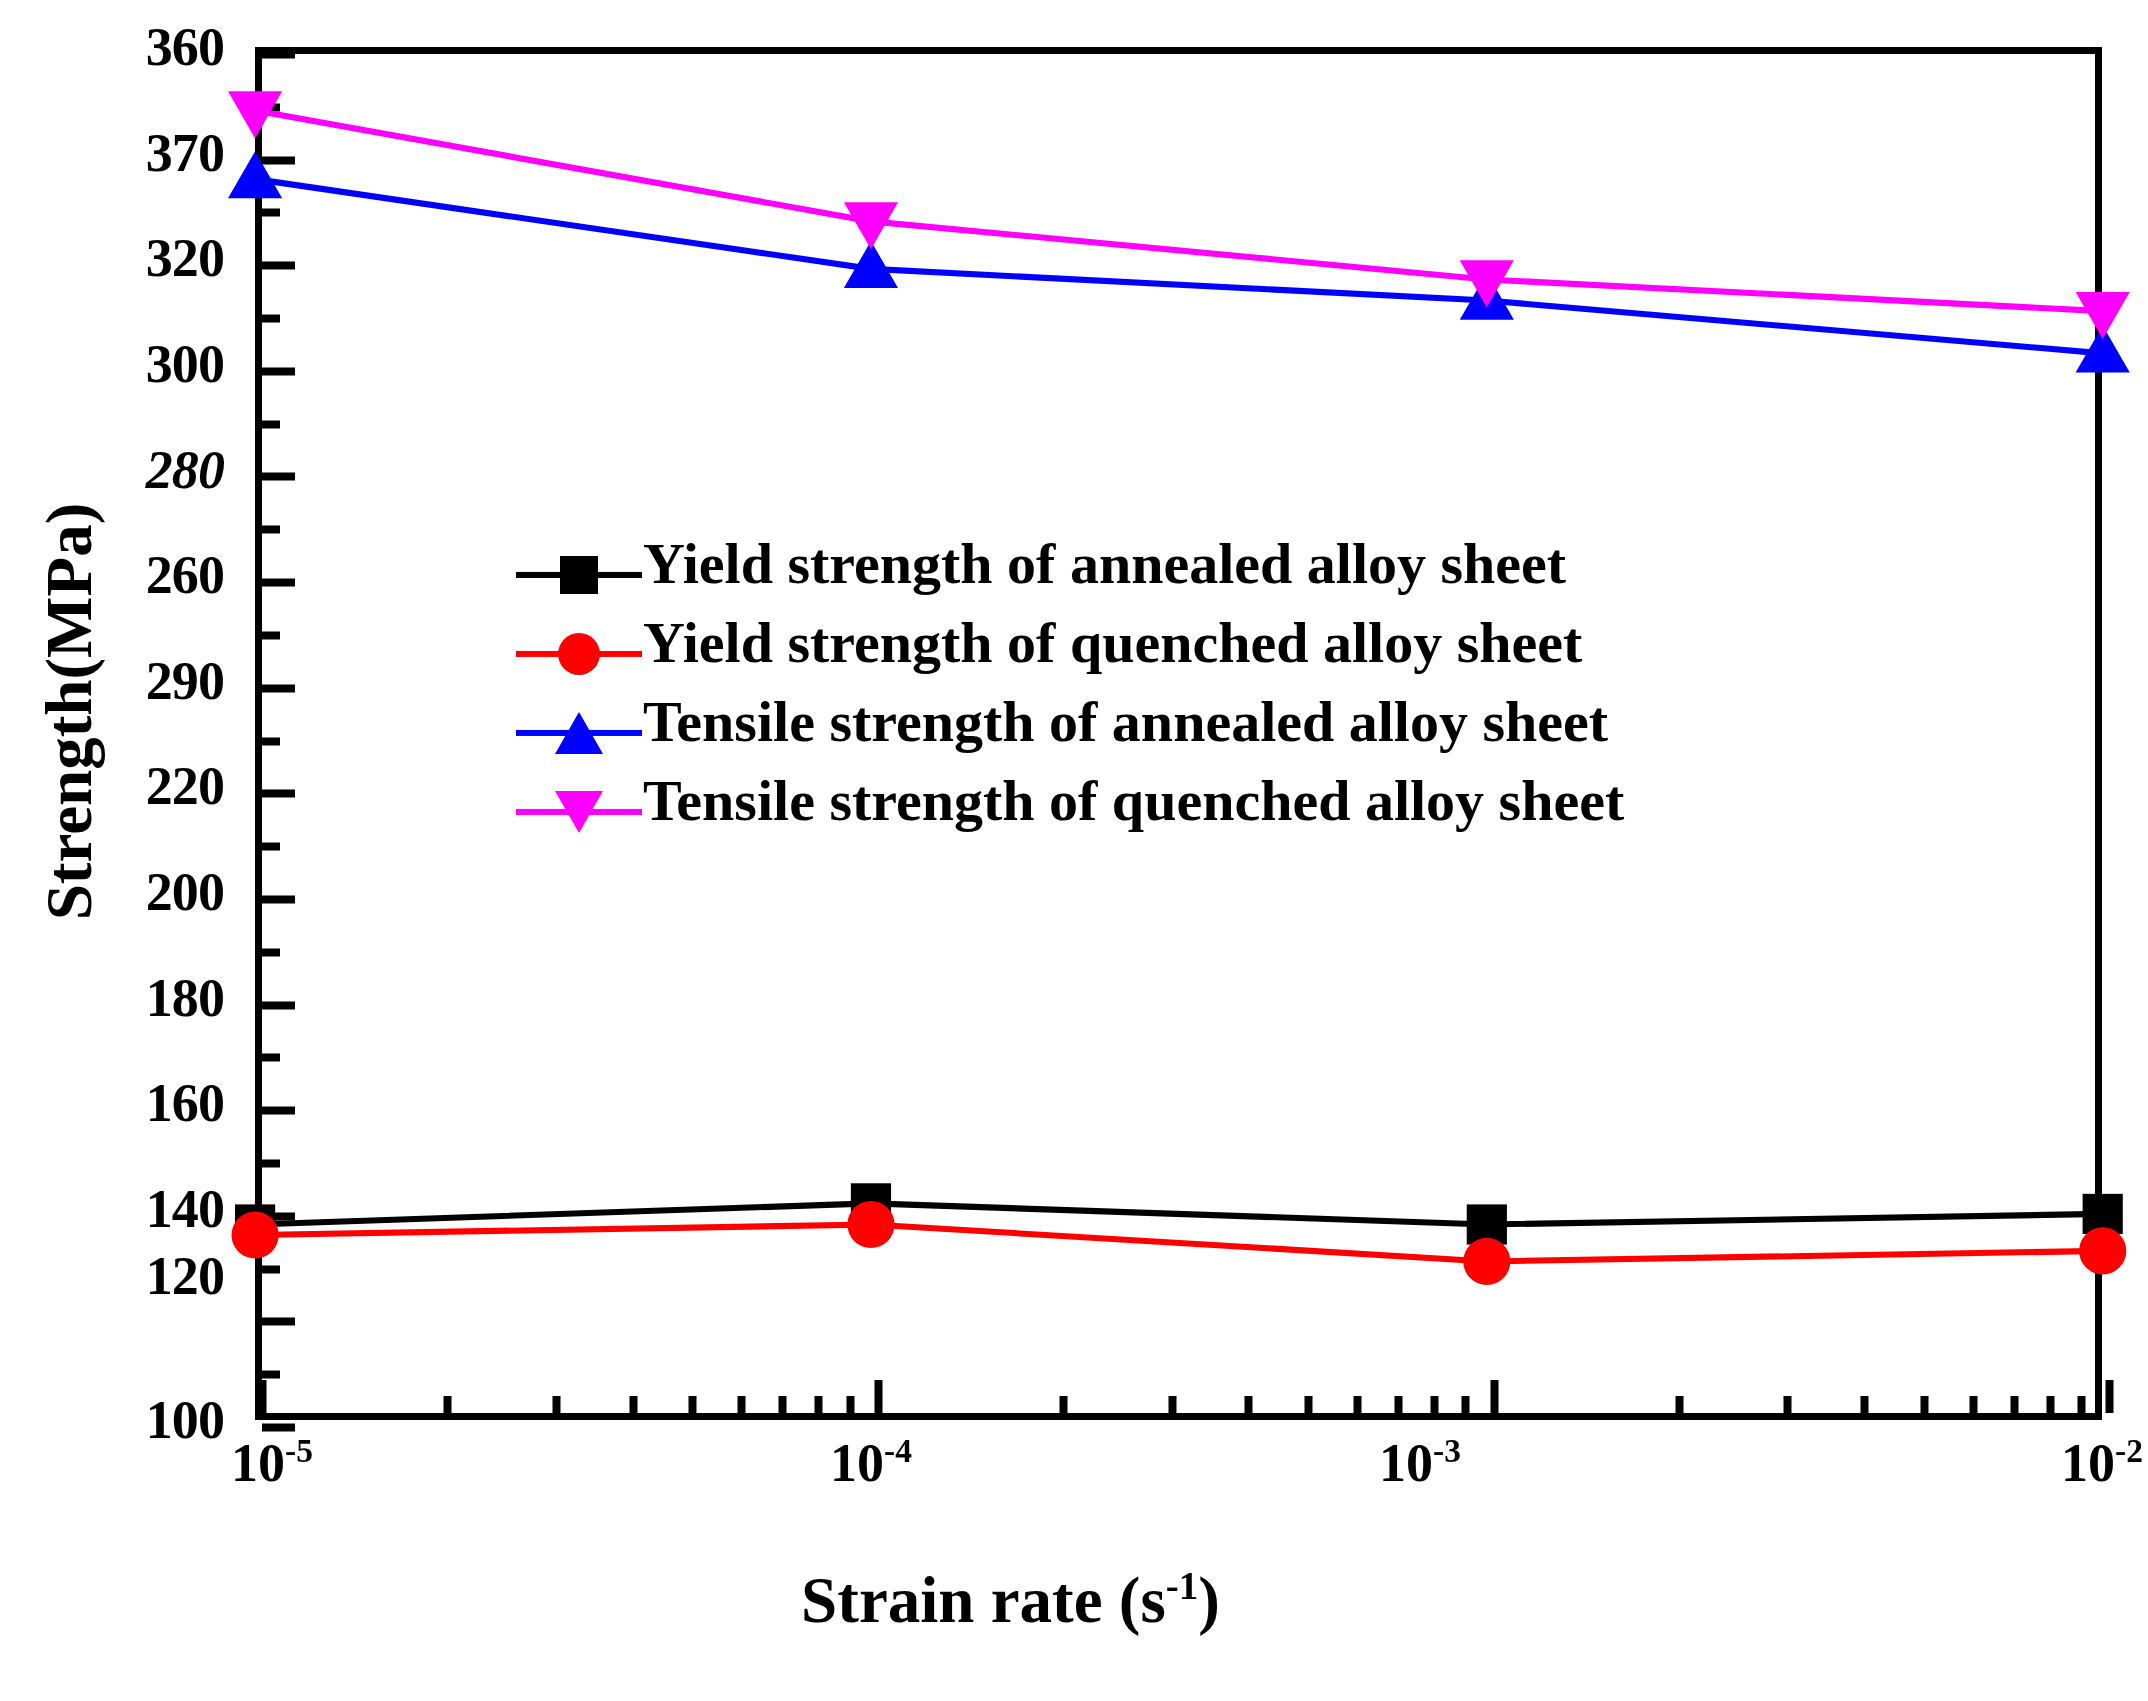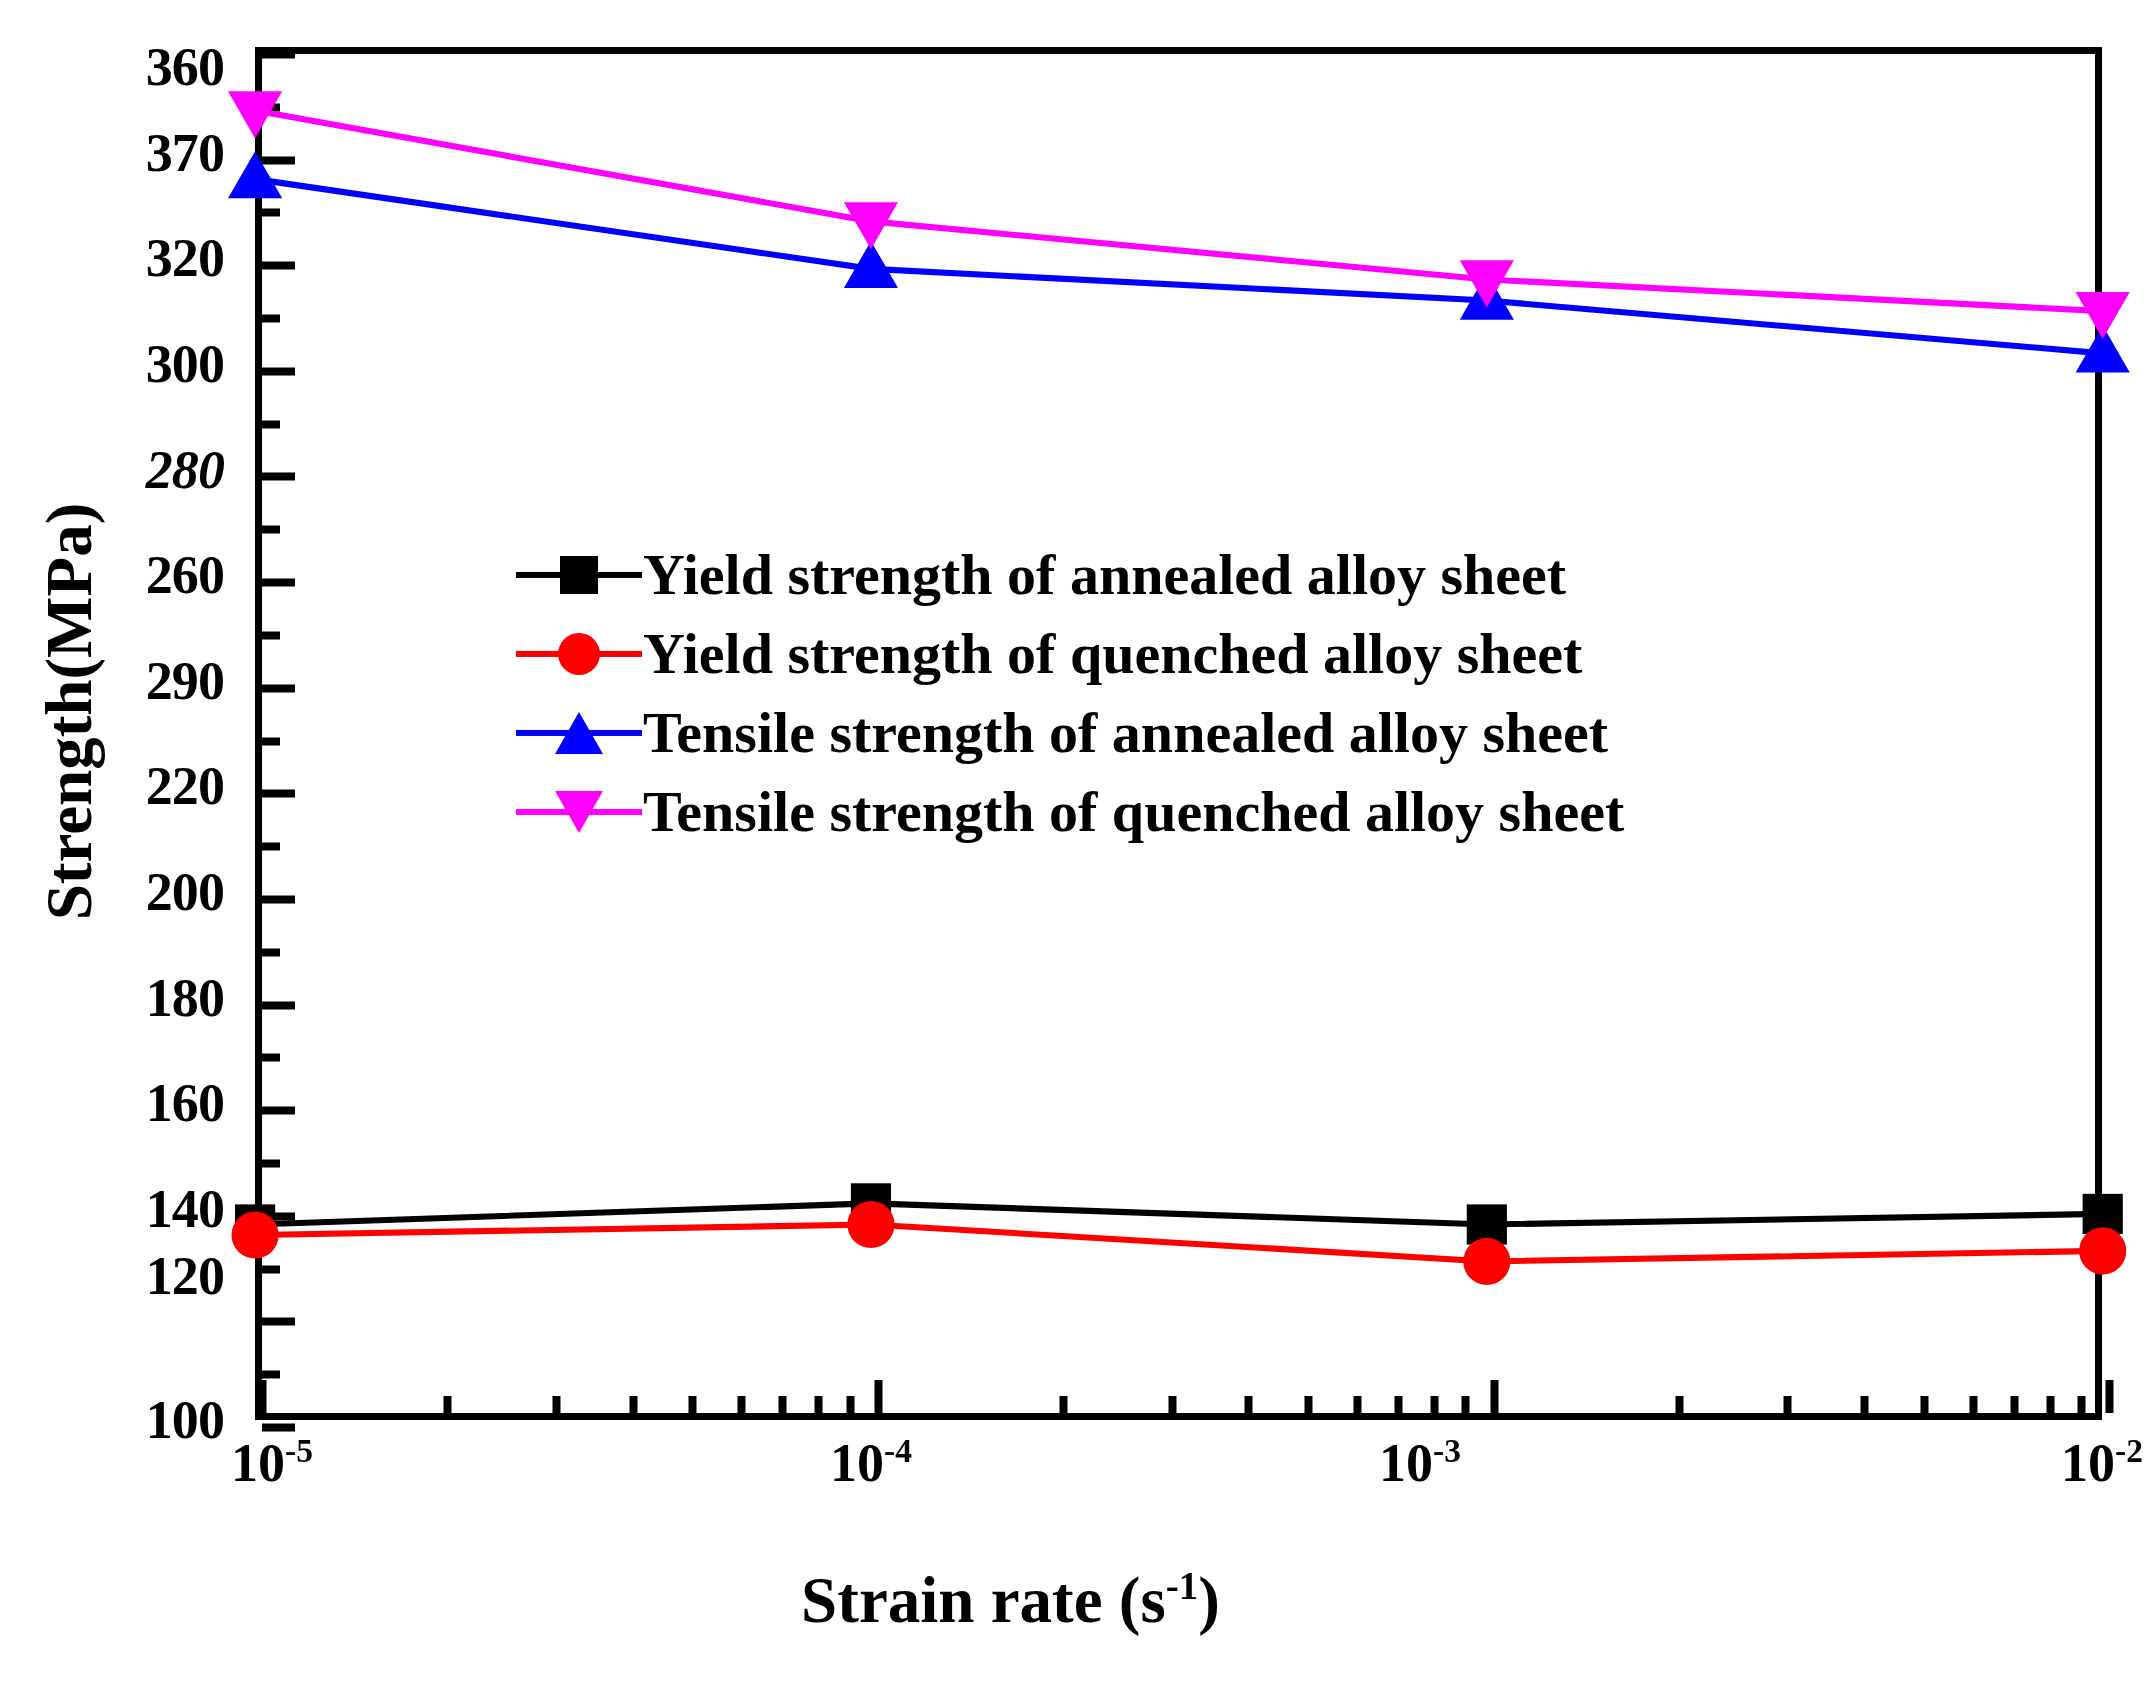--- a/index.html
+++ b/index.html
@@ -73,21 +73,21 @@
   
   #data-svg{position:absolute;left:0;top:0;width:2149px;height:1701px;pointer-events:none;}
 
   
   #legend{
     position:absolute;
     left:514px;top:535px;
     width:1520px;
   }
   .legend-row{
-    display:flex;align-items:center;
+    display:flex;align-items:flex-start;
     height:79px;
   }
   .legend-key{
     position:relative;
     width:129px;height:79px;
     flex:0 0 129px;
   }
   .legend-line{
     position:absolute;left:1.7px;top:50%;
     width:126px;height:6.1px;
@@ -119,21 +119,21 @@
       <div class="y-tick-label" style="top: 1103px;">160</div>
       <div class="y-tick-label" style="top: 998px;">180</div>
       <div class="y-tick-label" style="top: 892px;">200</div>
       <div class="y-tick-label" style="top: 786px;">220</div>
       <div class="y-tick-label" style="top: 681px;">290</div>
       <div class="y-tick-label" style="top: 575px;">260</div>
       <div class="y-tick-label" style="top: 470px; font-style: italic;">280</div>
       <div class="y-tick-label" style="top: 364px;">300</div>
       <div class="y-tick-label" style="top: 258px;">320</div>
       <div class="y-tick-label" style="top: 153px;">370</div>
-      <div class="y-tick-label" style="top: 47px; margin-top: 20px;">360</div>
+      <div class="y-tick-label" style="top: 47px;">360</div>
     </div>
 
   <div id="plot-area">
     <div id="y-ticks">
         <div class="ytick-major" style="top: 1373px;"></div>
         <div class="ytick-major" style="top: 1267px;"></div>
         <div class="ytick-major" style="top: 1162px;"></div>
         <div class="ytick-major" style="top: 1056px;"></div>
         <div class="ytick-major" style="top: 951px;"></div>
         <div class="ytick-major" style="top: 845px;"></div>

